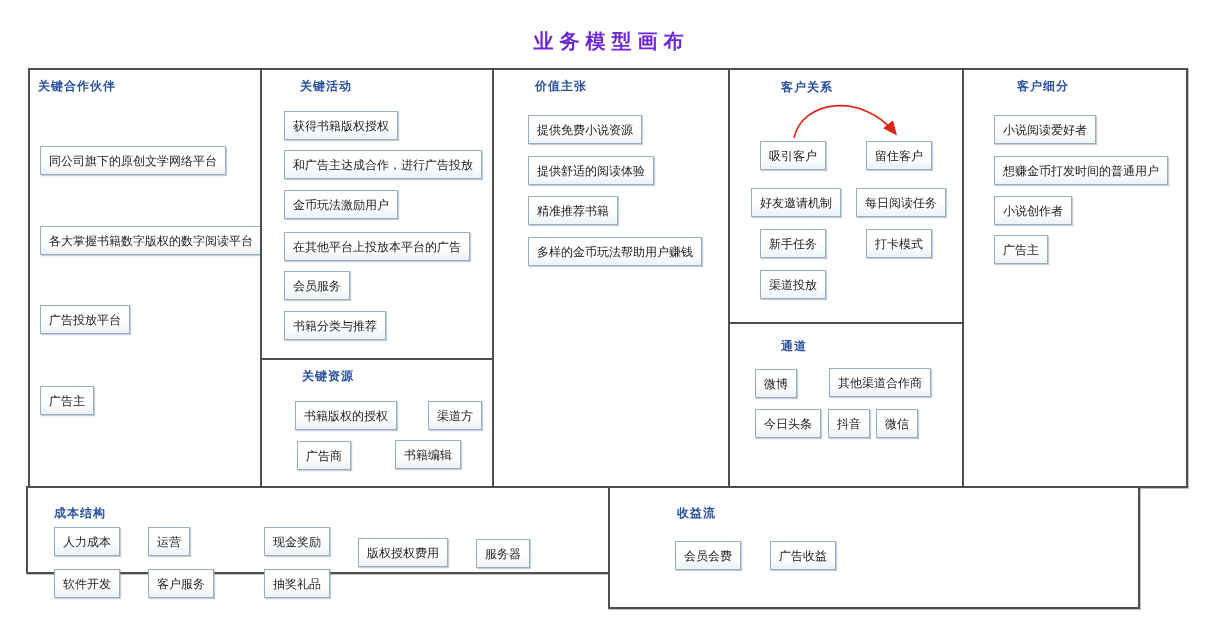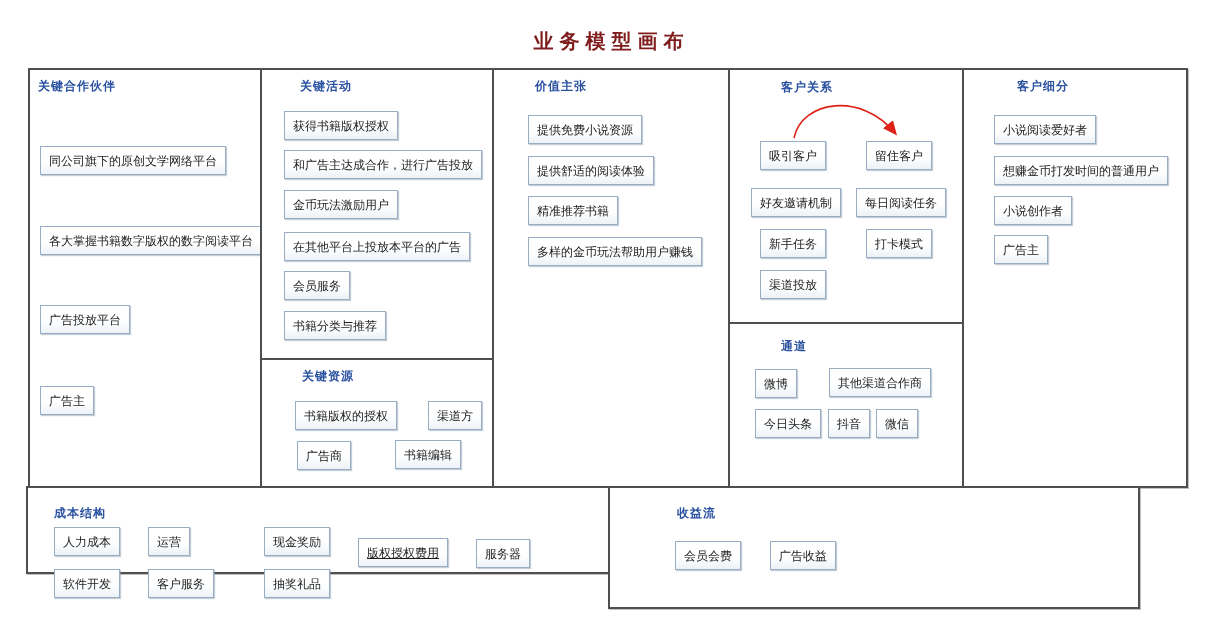--- a/index.html
+++ b/index.html
@@ -1,19 +1,19 @@
 <!DOCTYPE html>
 <html><head>
 <meta charset="utf-8">
 <style>
   html,body { margin:0; padding:0; background:#ffffff; }
   body { font-family:"Liberation Sans","DejaVu Sans",sans-serif; }
   .stage { position:relative; width:1223px; height:638px; background:#ffffff; overflow:hidden; }
   .page-title { position:absolute; left:0; right:0; top:28px; text-align:center;
-    font-size:20px; font-weight:bold; letter-spacing:6px; color:#7f1d1d; }
+    font-size:20px; font-weight:bold; letter-spacing:6px; color:#6d28d9; }
   .panel { position:absolute; border:2px solid #4f4f4f; background:#ffffff; box-sizing:border-box;
     box-shadow:1px 1px 0 rgba(120,120,120,.45); }
   .panel-title { position:absolute; font-size:12px; font-weight:bold; color:#2a52a0;
     letter-spacing:1px; white-space:nowrap; }
   .node { position:absolute; box-sizing:border-box; border:1px solid #96adc4;
     background:linear-gradient(180deg,#ffffff 55%,#edf2f7 100%);
     box-shadow:1px 1px 1px rgba(140,158,175,.5);
     font-size:12px; color:#1c1c1c; padding:8px 8px 7px; line-height:12px; white-space:nowrap; }
   .arrow-svg { position:absolute; overflow:visible; }
 </style>
@@ -92,21 +92,21 @@
     <div class="node" style="left:30px;top:86px;">想赚金币打发时间的普通用户</div>
     <div class="node" style="left:30px;top:126px;">小说创作者</div>
     <div class="node" style="left:30px;top:165px;">广告主</div>
   </div>
 
   <div class="panel" style="left:26px;top:486px;width:584px;height:88px;">
     <div class="panel-title" style="left:26px;top:17px;">成本结构</div>
     <div class="node" style="left:26px;top:39px;">人力成本</div>
     <div class="node" style="left:120px;top:39px;">运营</div>
     <div class="node" style="left:236px;top:39px;">现金奖励</div>
-    <div class="node" style="left:330px;top:50px;text-decoration:underline;">版权授权费用</div>
+    <div class="node" style="left:330px;top:50px;">版权授权费用</div>
     <div class="node" style="left:448px;top:51px;">服务器</div>
     <div class="node" style="left:26px;top:81px;">软件开发</div>
     <div class="node" style="left:120px;top:81px;">客户服务</div>
     <div class="node" style="left:236px;top:81px;">抽奖礼品</div>
   </div>
 
   <div class="panel" style="left:608px;top:486px;width:532px;height:123px;">
     <div class="panel-title" style="left:67px;top:17px;">收益流</div>
     <div class="node" style="left:65px;top:53px;">会员会费</div>
     <div class="node" style="left:160px;top:53px;">广告收益</div>

